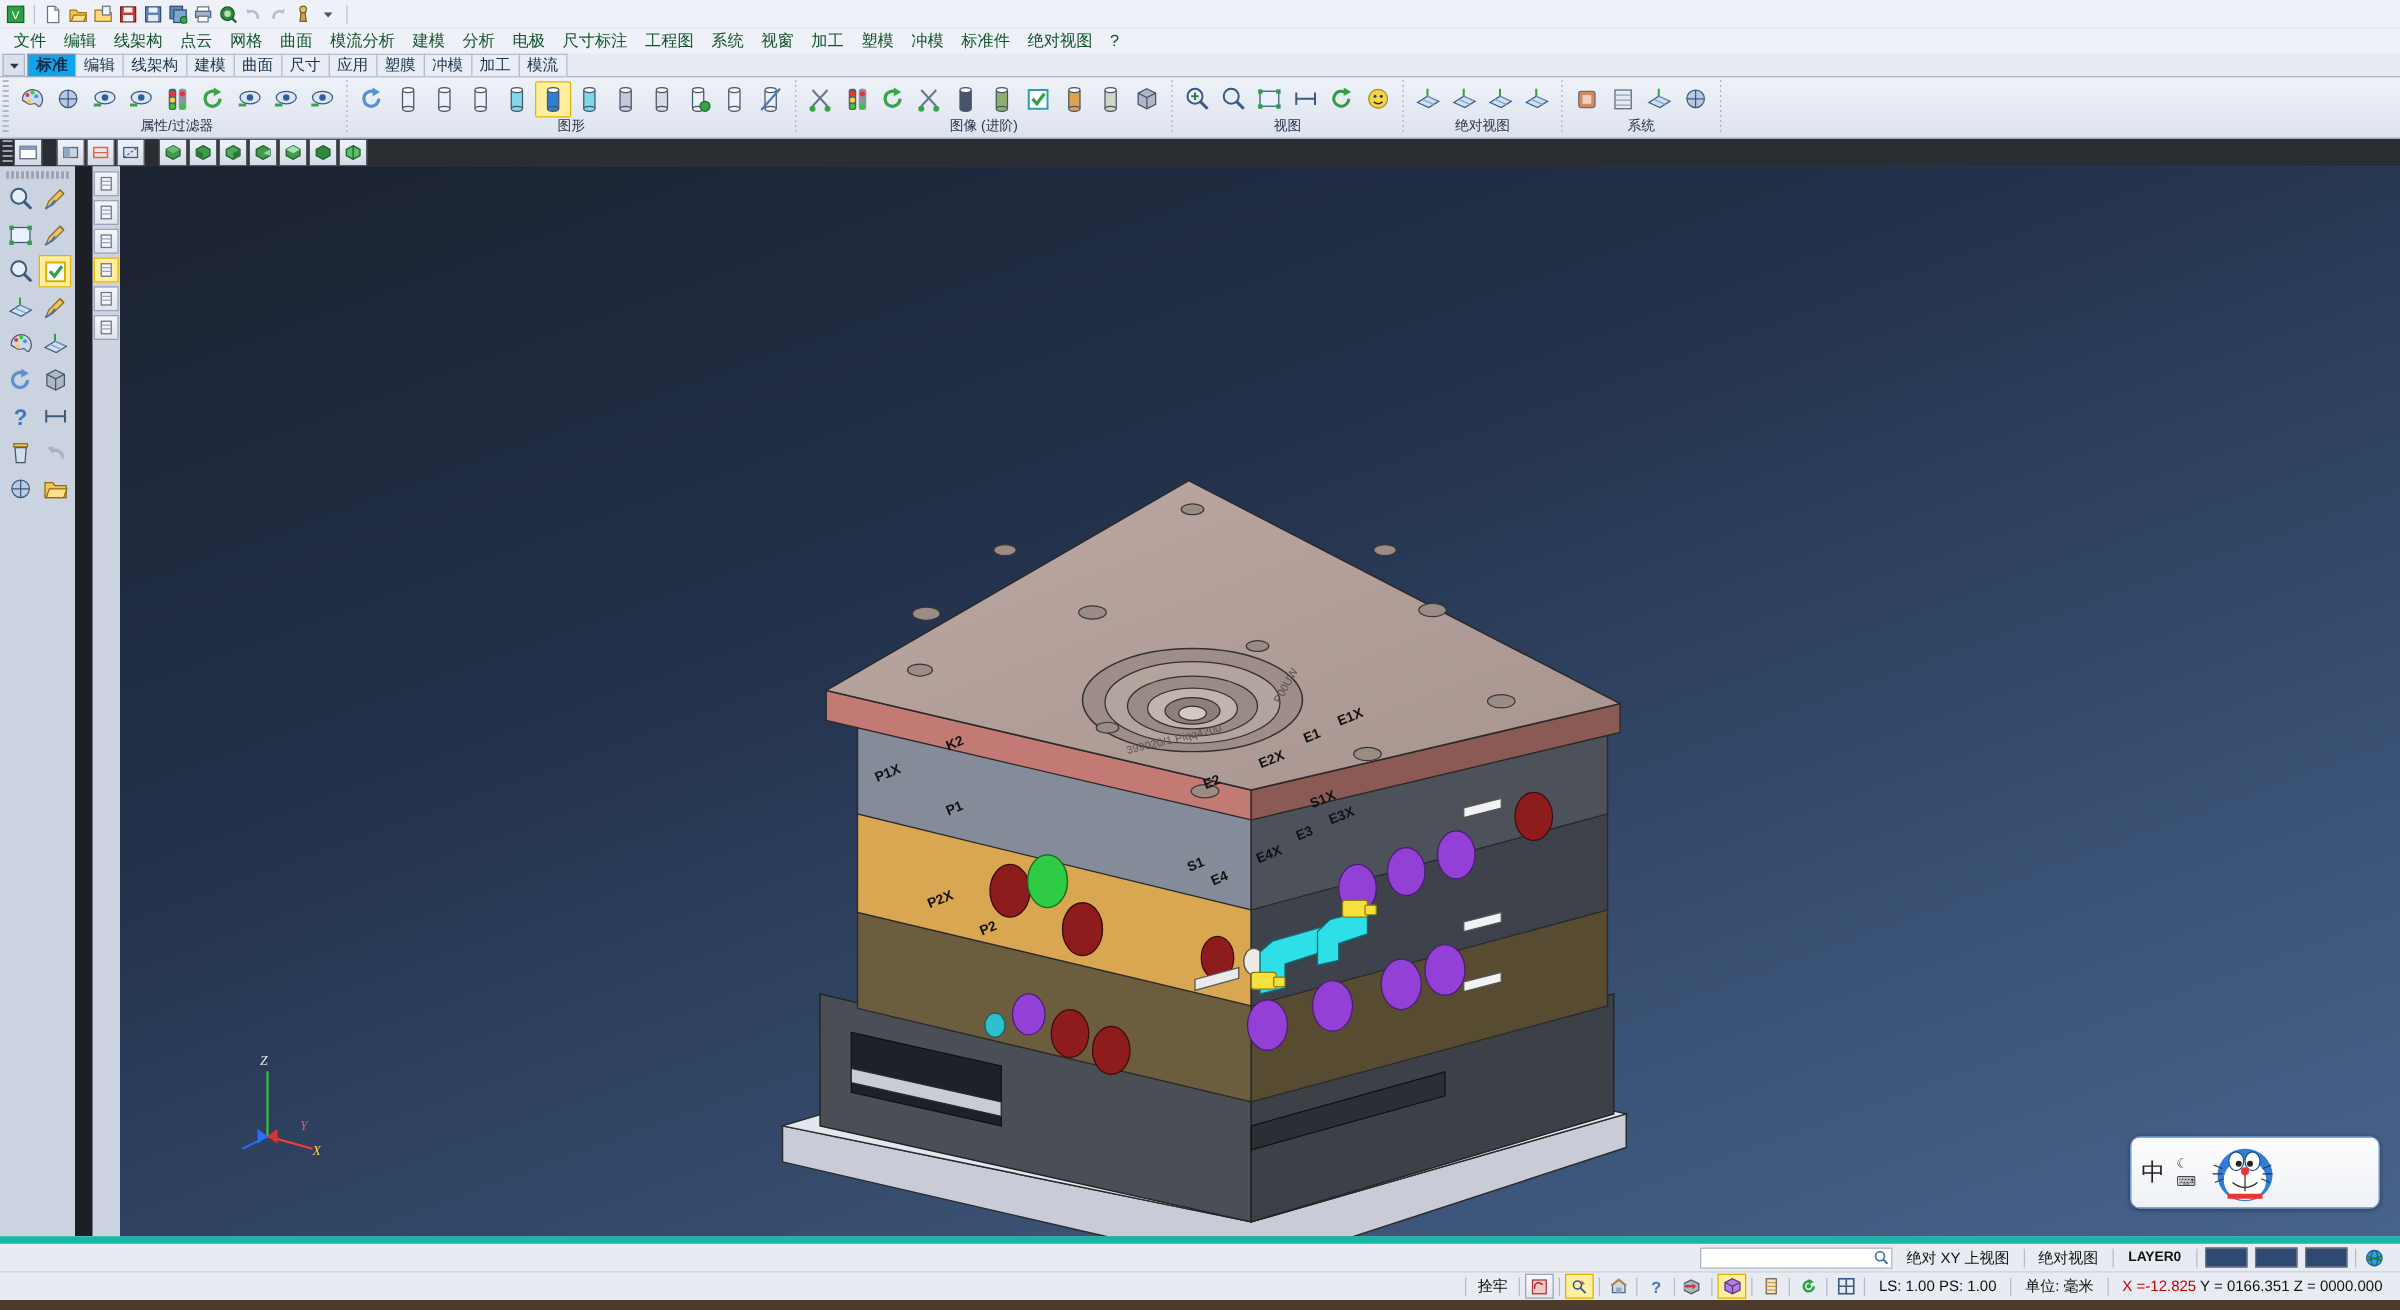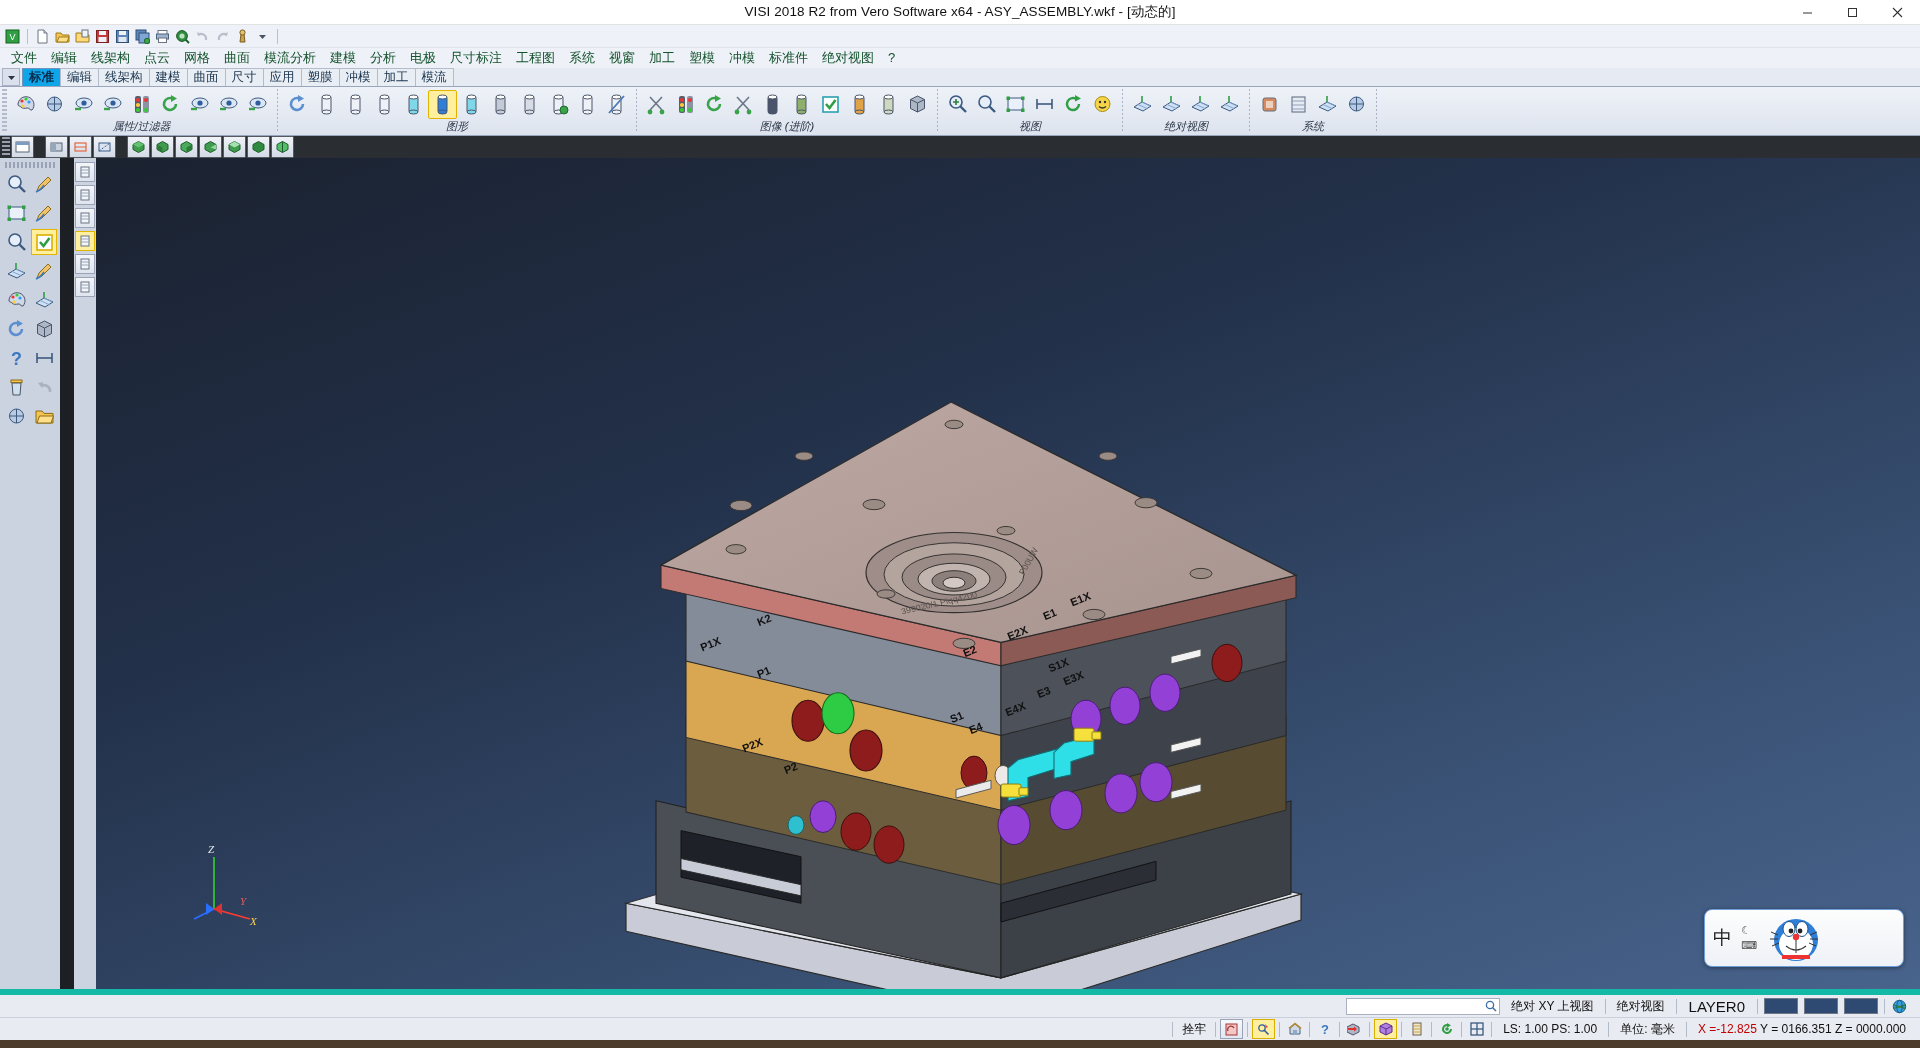--- a/index.html
+++ b/index.html
@@ -27,21 +27,21 @@
   .menubar{height:20px;background:#eef1f7;display:flex;align-items:center;padding-left:4px;flex:0 0 20px;}
   .menu-item{padding:1px 7px;font-size:13px;color:#14532d;line-height:18px;white-space:nowrap;}
 
   
   .tabstrip{height:18px;background:#e6eaf2;display:flex;align-items:stretch;padding-left:2px;flex:0 0 18px;border-bottom:1px solid #9aa6bb;}
   .tab-drop{width:16px;display:flex;align-items:center;justify-content:center;background:#dbe1ec;border:1px solid #a8b2c4;margin-right:2px;}
   .tab{padding:0 6px;display:flex;align-items:center;font-size:12.5px;border:1px solid #b4bccb;border-bottom:none;background:#e9edf4;color:#18334d;margin-right:-1px;}
   .tab.active{background:#0ea5e9;border-color:#6f93bd;color:#0b2a4a;font-weight:bold;}
 
   
-  .ribbon{flex:0 0 48px;background:linear-gradient(#eef2f8,#dde3ee);display:flex;align-items:center;position:relative;border-bottom:1px solid #9aa6bb;font-style:italic;}
+  .ribbon{flex:0 0 48px;background:linear-gradient(#eef2f8,#dde3ee);display:flex;align-items:center;position:relative;border-bottom:1px solid #9aa6bb;}
   .rgroup{display:flex;flex-direction:column;height:48px;position:relative;}
   .rrow{display:flex;align-items:center;height:32px;padding:1px 3px 0 3px;}
   .rlabel{font-size:11px;color:#2a3546;text-align:center;height:14px;line-height:13px;}
   .rsep{width:1px;align-self:stretch;margin:2px 2px;background:repeating-linear-gradient(to bottom,#aab3c4 0 2px,transparent 2px 4px);}
   .rico{width:27px;height:27px;display:flex;align-items:center;justify-content:center;border:1px solid transparent;border-radius:2px;}
   .rico.sel{background:#ffef9e;border-color:#e0b400;}
   .grip{width:5px;align-self:stretch;margin:2px 1px 2px 2px;background:repeating-linear-gradient(to bottom,#b2bacb 0 2px,transparent 2px 4px);}
 
   
   .viewbar{flex:0 0 22px;background:#2a2d31;display:flex;align-items:center;padding-left:2px;gap:0;}
@@ -78,52 +78,31 @@
   .ime-ch{font-size:19px;color:#222;}
   .ime-sm{display:flex;flex-direction:column;font-size:11px;color:#444;gap:2px;}
 
   
   .sbar1{flex:0 0 22px;background:#e8ebf1;display:flex;align-items:center;font-size:12px;border-top:6px solid #14b8a6;}
   .sbar2{flex:0 0 22px;background:#e8ebf1;display:flex;align-items:center;font-size:12px;border-top:1px solid #c9cfdb;}
   .sb-spacer{flex:1 1 auto;}
   .sb-search{width:150px;height:15px;background:#fff;border:1px solid #a9b1c0;display:flex;align-items:center;justify-content:flex-end;padding-right:2px;margin-right:3px;}
   .sb-txt{padding:0 8px;white-space:nowrap;}
   .sb-div{width:1px;height:15px;background:#b4bbc8;margin:0 3px;}
-  .sb-layer{font-weight:normal;font-size:15px;padding:0 9px;}
+  .sb-layer{font-weight:bold;font-size:11px;padding:0 9px;}
   .sw{width:32px;height:14px;border:1px solid #6f7787;margin:0 3px;background:#2e4a73;}
   .sb-ico{width:21px;height:18px;display:flex;align-items:center;justify-content:center;margin:0 1px;}
   .sb-ico.box{border:1px solid #9aa4b6;background:linear-gradient(#f6f8fb,#e2e7f0);}
   .taskbar{flex:0 0 8px;background:#4c3b2a;}
 </style>
 </head>
 <body>
 
 <div class="app">
 
-  <div class="titlebar">
-    <div class="title-text">VISI 2018 R2 from Vero Software x64 - ASY_ASSEMBLY.wkf - [动态的]</div>
-    <div class="win-btns">
-      <div class="win-btn">
-        <svg width="11" height="11" viewBox="0 0 11 11">
-            <line x1="1" y1="6" x2="10" y2="6" stroke="#333" stroke-width="1"></line>
-          </svg>
-      </div>
-      <div class="win-btn">
-        <svg width="11" height="11" viewBox="0 0 11 11">
-            <rect x="1.5" y="1.5" width="8" height="8" fill="none" stroke="#333" stroke-width="1"></rect>
-          </svg>
-      </div>
-      <div class="win-btn close">
-        <svg width="11" height="11" viewBox="0 0 11 11">
-            <line x1="1" y1="1" x2="10" y2="10" stroke="#333" stroke-width="1.1"></line>
-            <line x1="10" y1="1" x2="1" y2="10" stroke="#333" stroke-width="1.1"></line>
-          </svg>
-      </div>
-    </div>
-  </div>
 
   <div class="qat">
     <div class="qat-ico">
       <svg width="15" height="15" viewBox="0 0 15 15">
           <rect x="1" y="1" width="13" height="13" fill="#2f9e44" stroke="#15651f"></rect>
           <text x="7.5" y="11" font-size="9" fill="#fff" text-anchor="middle" font-family="Liberation Sans">V</text>
         </svg>
     </div>
     <div class="qat-sep"></div>
     <div class="qat-ico">

